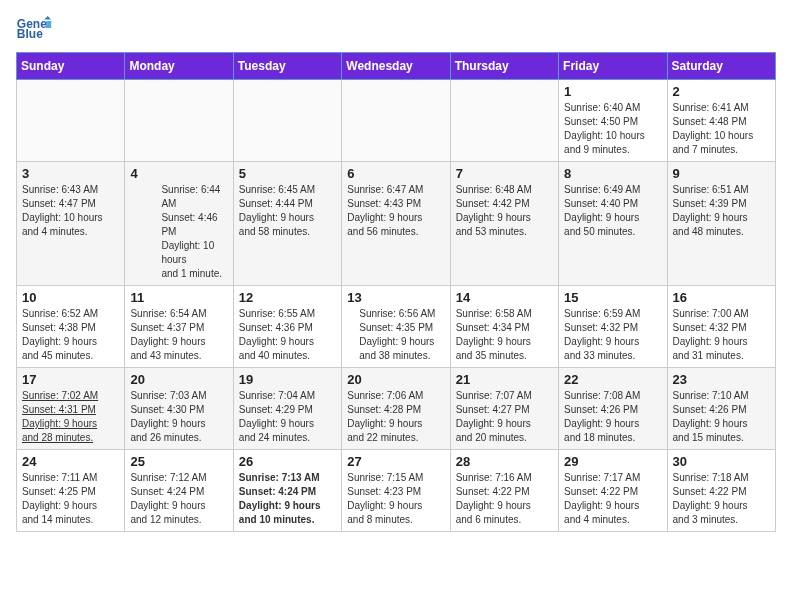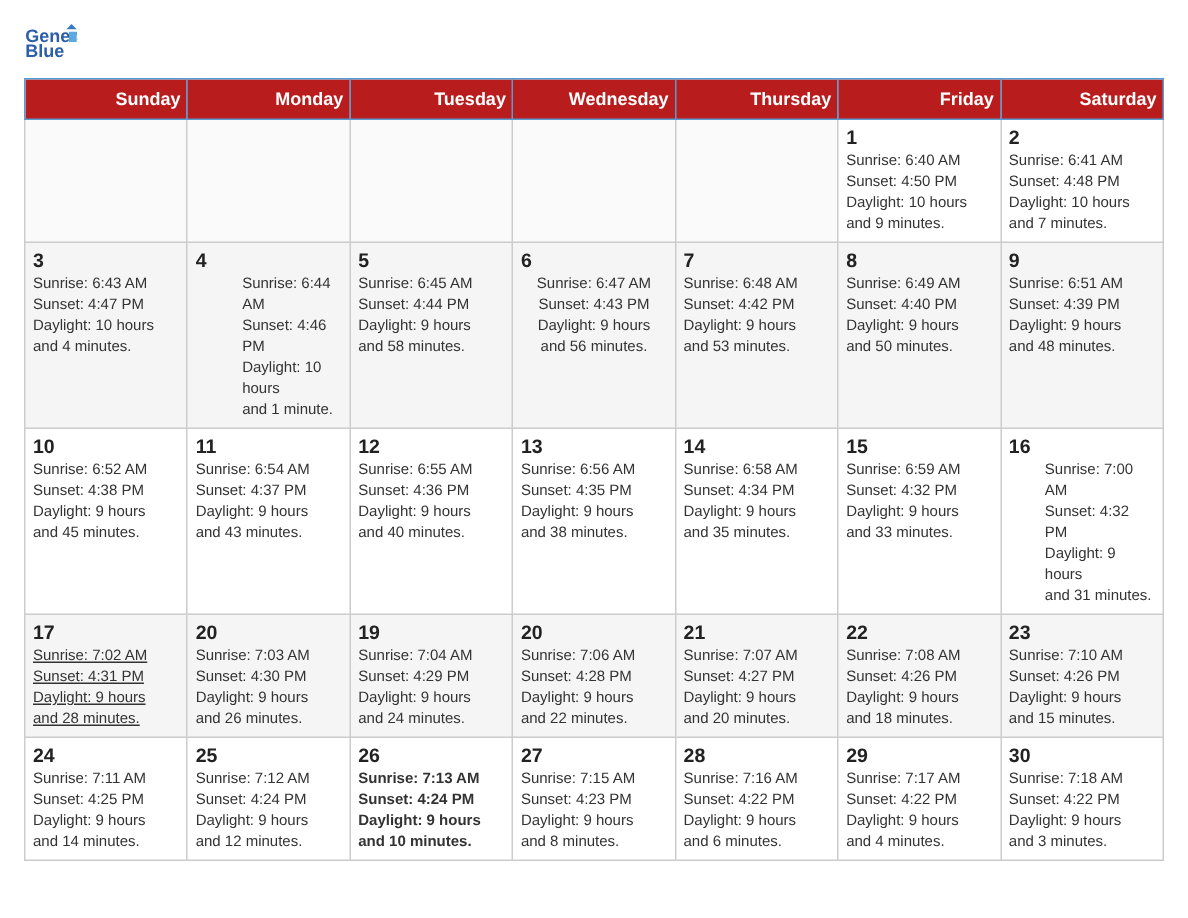--- a/index.html
+++ b/index.html
@@ -35,26 +35,26 @@
     }
     .location {
       font-size: 15px;
       color: #555;
     }
     table {
       width: 100%;
       border-collapse: collapse;
     }
     thead tr th {
-      background: #b91c1c;
+      background: #6d28d9;
       color: #fff;
       font-size: 12px;
       font-weight: bold;
       padding: 6px 4px;
-      text-align: right;
+      text-align: left;
       border: 1px solid #5a9ad0;
     }
     tbody tr td {
       border: 1px solid #ccc;
       vertical-align: top;
       padding: 4px 5px;
       font-size: 10px;
       color: #333;
       width: calc(100% / 7);
       height: 80px;
@@ -150,21 +150,21 @@
         </td>
         <td>
           <span class="day-number">5</span>
           <div class="day-info" style="white-space: pre-line;">Sunrise: 6:45 AM
 Sunset: 4:44 PM
 Daylight: 9 hours
 and 58 minutes.</div>
         </td>
         <td>
           <span class="day-number">6</span>
-          <div class="day-info" style="white-space: pre-line; text-align: center;">Sunrise: 6:47 AM
+          <div class="day-info" style="white-space: pre-line;">Sunrise: 6:47 AM
 Sunset: 4:43 PM
 Daylight: 9 hours
 and 56 minutes.</div>
         </td>
         <td>
           <span class="day-number">7</span>
           <div class="day-info" style="white-space: pre-line;">Sunrise: 6:48 AM
 Sunset: 4:42 PM
 Daylight: 9 hours
 and 53 minutes.</div>
@@ -201,42 +201,42 @@
         </td>
         <td>
           <span class="day-number">12</span>
           <div class="day-info" style="white-space: pre-line;">Sunrise: 6:55 AM
 Sunset: 4:36 PM
 Daylight: 9 hours
 and 40 minutes.</div>
         </td>
         <td>
           <span class="day-number">13</span>
-          <div class="day-info" style="white-space: pre-line;">Sunrise: 6:56 AM
+          <div class="day-info" style="white-space: pre-line; margin-left: 12px;">Sunrise: 6:56 AM
 Sunset: 4:35 PM
 Daylight: 9 hours
 and 38 minutes.</div>
         </td>
         <td>
           <span class="day-number">14</span>
           <div class="day-info" style="white-space: pre-line;">Sunrise: 6:58 AM
 Sunset: 4:34 PM
 Daylight: 9 hours
 and 35 minutes.</div>
         </td>
         <td>
           <span class="day-number">15</span>
           <div class="day-info" style="white-space: pre-line;">Sunrise: 6:59 AM
 Sunset: 4:32 PM
 Daylight: 9 hours
 and 33 minutes.</div>
         </td>
         <td>
           <span class="day-number">16</span>
-          <div class="day-info" style="white-space: pre-line; margin-left: 24px;">Sunrise: 7:00 AM
+          <div class="day-info" style="white-space: pre-line;">Sunrise: 7:00 AM
 Sunset: 4:32 PM
 Daylight: 9 hours
 and 31 minutes.</div>
         </td>
       </tr>
       <tr>
         <td>
           <span class="day-number">17</span>
           <div class="day-info" style="white-space: pre-line; text-decoration: underline;">Sunrise: 7:02 AM
 Sunset: 4:31 PM

